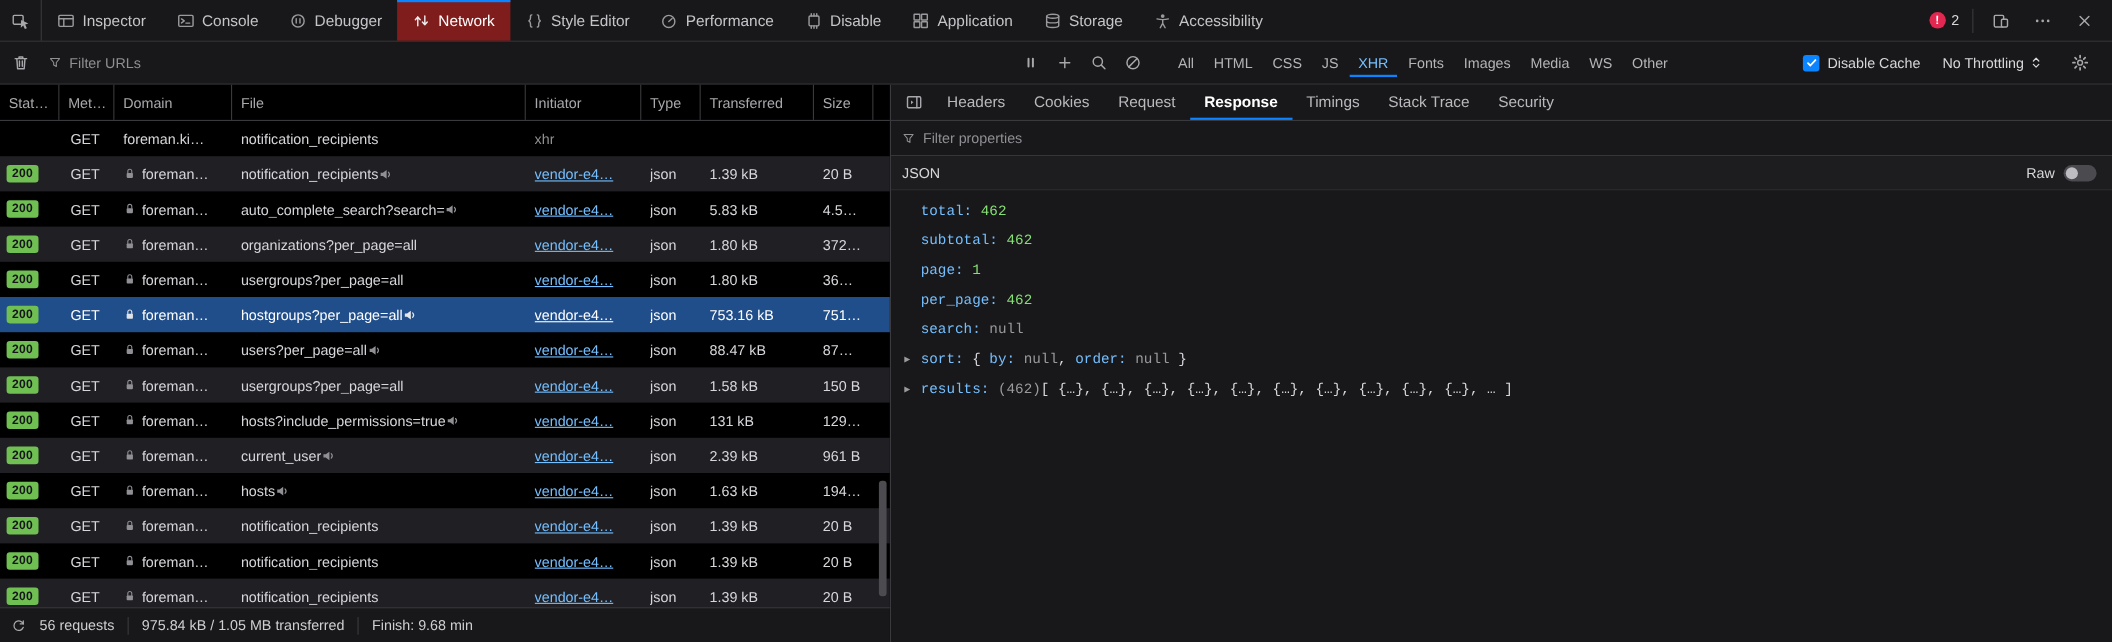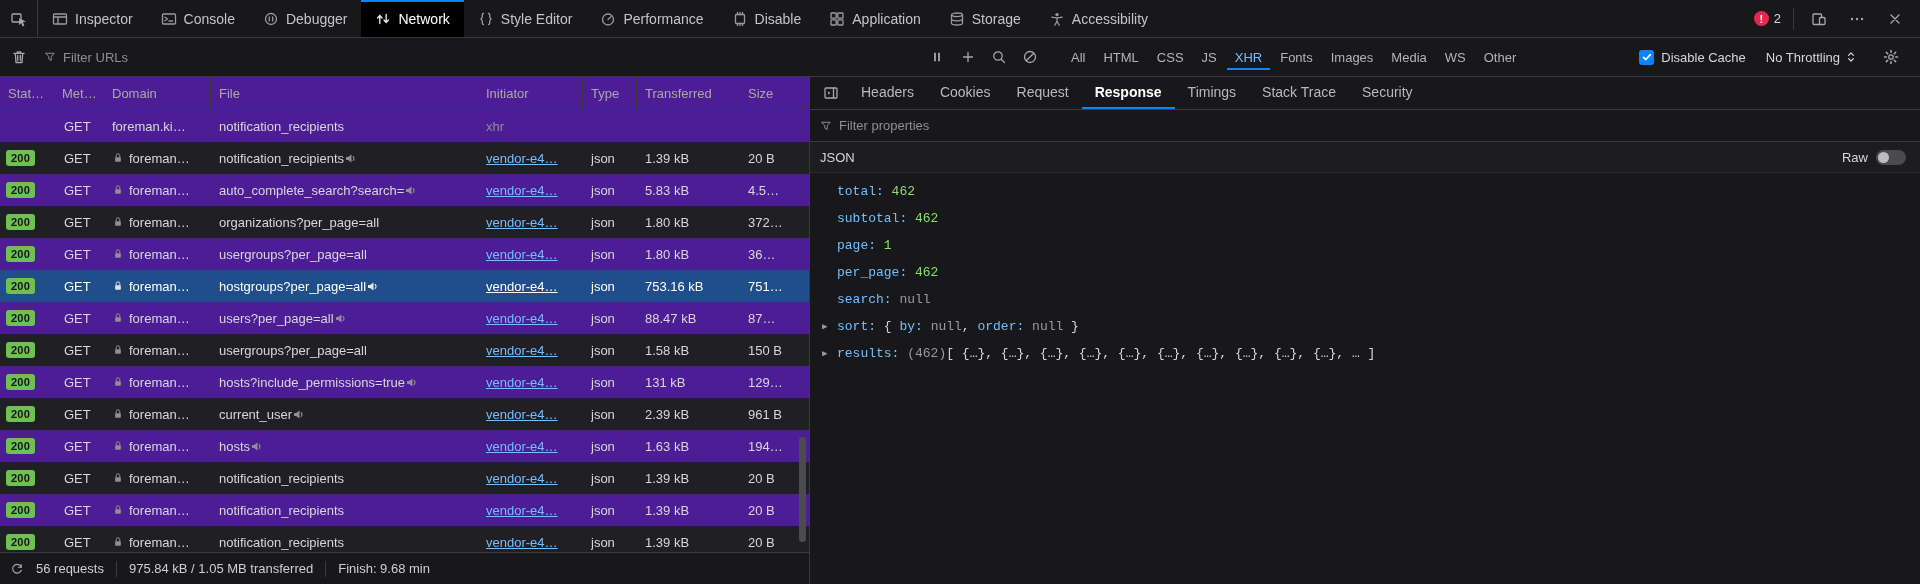--- a/index.html
+++ b/index.html
@@ -9,21 +9,21 @@
   .icon svg{width:100%;height:100%;display:block}
   .i12{width:12px;height:12px}
   .i14{width:14px;height:14px}
 
   
   .tabbar{height:38px;display:flex;align-items:stretch;border-bottom:1px solid #3a3a3e;background:#18181a}
   .pick-btn{width:38px;display:flex;align-items:center;justify-content:center;color:#a8a8ac;border-right:1px solid #3a3a3e}
   .tool-tabs{display:flex;align-items:stretch}
   .tool-tab{display:flex;align-items:center;gap:7px;padding:0 14px;color:#c5c5c9;position:relative;font-size:14px;cursor:default;white-space:nowrap}
   .tool-tab .icon{color:#9a9a9e}
-  .tool-tab.selected{background:#000000;color:#fff}
+  .tool-tab.selected{background:#7f1d1d;color:#fff}
   .tool-tab.selected .icon{color:#ededf0}
   .tool-tab.selected::before{content:"";position:absolute;top:0;left:0;right:0;height:2px;background:var(--accent,#0a84ff)}
   .tabbar-right{margin-left:auto;display:flex;align-items:center;gap:12px;padding:0 12px}
   .err-btn{display:flex;align-items:center;gap:5px;color:#d7d7db}
   .err-dot{width:15px;height:15px;border-radius:50%;background:var(--err,#e22850);color:#fff;font-size:11px;font-weight:700;display:flex;align-items:center;justify-content:center}
   .vsep{width:1px;height:22px;background:#3a3a3e}
   .ibtn{color:#a8a8ac;display:flex;align-items:center;justify-content:center;width:26px;height:26px;flex:none}
 
   
   .net-toolbar{height:39px;display:flex;align-items:center;border-bottom:1px solid #3a3a3e;padding:0 6px;gap:4px;background:#18181a}
@@ -34,21 +34,21 @@
   .fbtn{padding:5px 8px 3px;color:#b4b4b8;border-bottom:2px solid transparent;font-size:13px;cursor:default}
   .fbtn.selected{color:var(--link,#75bfff);border-bottom-color:var(--accent,#0a84ff)}
   .toolbar-right{margin-left:auto;display:flex;gap:20px;padding-right:10px}
   .dcache{display:flex;align-items:center;gap:7px}
   .cbox{width:15px;height:15px;border-radius:3px;background:var(--accent,#0a84ff);display:flex;align-items:center;justify-content:center;flex:none}
   .cbox svg{width:12px;height:12px}
   .throttle{display:flex;align-items:center;gap:4px;color:#d7d7db}
 
   
   .main{display:flex;height:507px}
-  .left-col{width:810px;display:flex;flex-direction:column;border-right:1px solid #3a3a3e;position:relative;background:#4c1d95}
+  .left-col{width:810px;display:flex;flex-direction:column;border-right:1px solid #3a3a3e;position:relative;background:#000000}
   .grid-head,.row{display:grid;grid-template-columns:54px 50px 107px 267px 105px 54px 103px 54px 1fr}
   .grid-head{height:33px;border-bottom:1px solid #3a3a3e;color:#a9a9ad;flex:none}
   .th{display:flex;align-items:center;padding-left:8px;border-right:1px solid #3a3a3e;overflow:hidden;white-space:nowrap}
   .th.fill{border-right:none}
   .rows{flex:1;overflow:hidden}
   .row{height:32px;white-space:nowrap}
   .row:nth-child(even){background:#202024}
   .row.selected{background:var(--sel,#204e8a);color:#fff}
   .cell{display:flex;align-items:center;padding-left:8px;overflow:hidden}
   .c-status{padding-left:6px}

